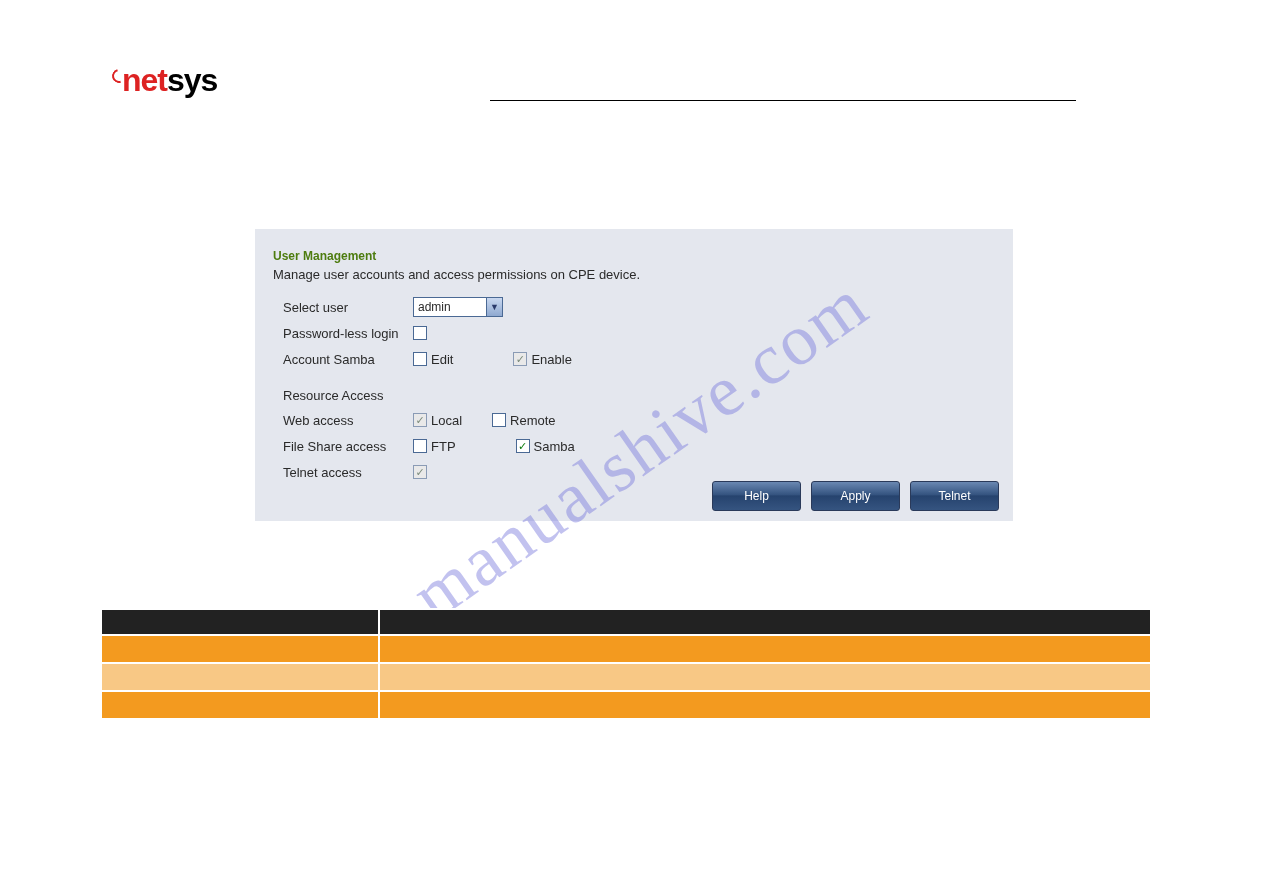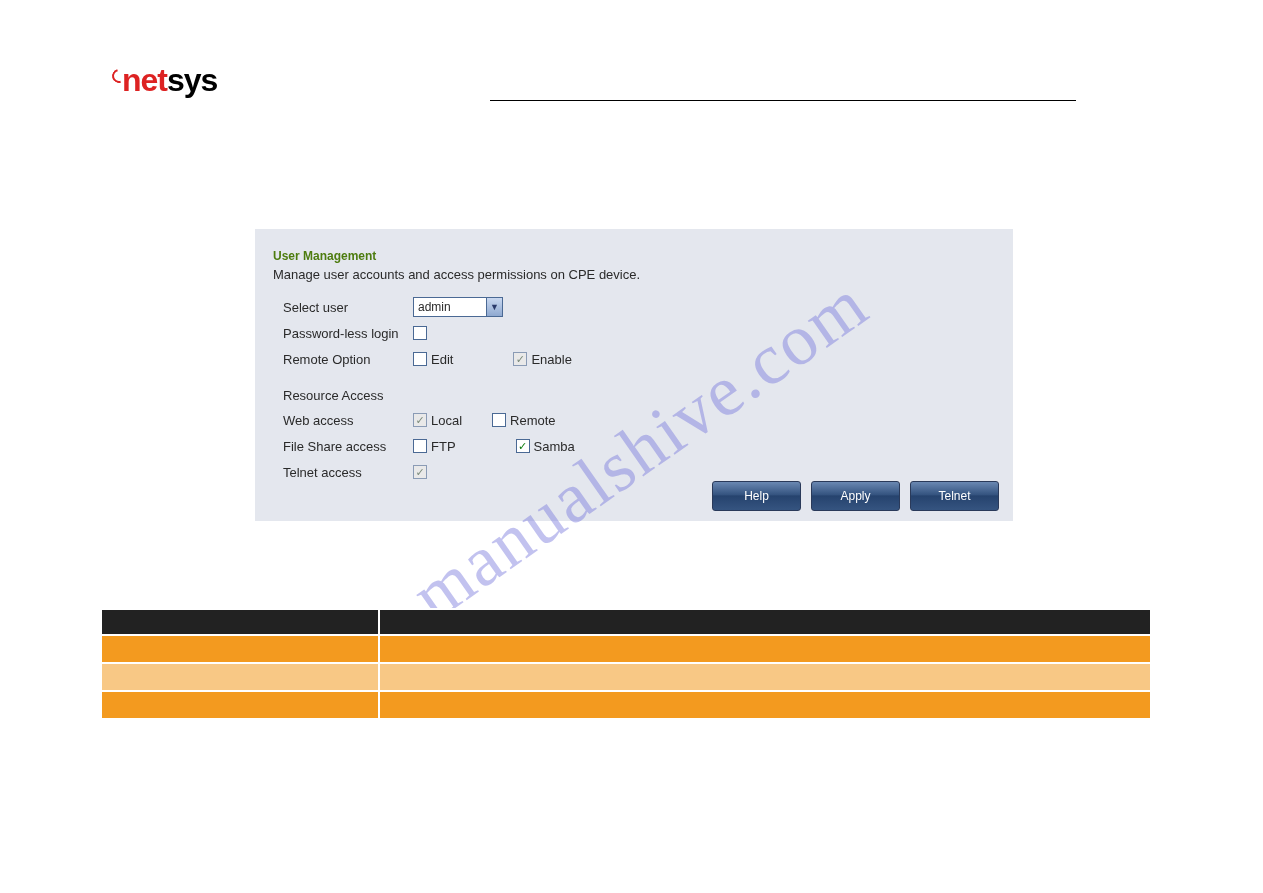--- a/index.html
+++ b/index.html
@@ -178,21 +178,21 @@
       <span class="arrow">▼</span>
     </span>
   </div>
 
   <div class="form-row">
     <span class="lbl">Password-less login</span>
     <span class="cb"></span>
   </div>
 
   <div class="form-row">
-    <span class="lbl">Remote Option</span>
+    <span class="lbl">Account Samba</span>
     <span class="cb-wrap">
       <span class="cb"></span>
       <span>Edit</span>
     </span>
     <span class="cb-wrap" style="margin-left:30px;">
       <span class="cb disabled">
           <span class="check grey">✓</span>
         </span>
       <span>Enable</span>
     </span>

